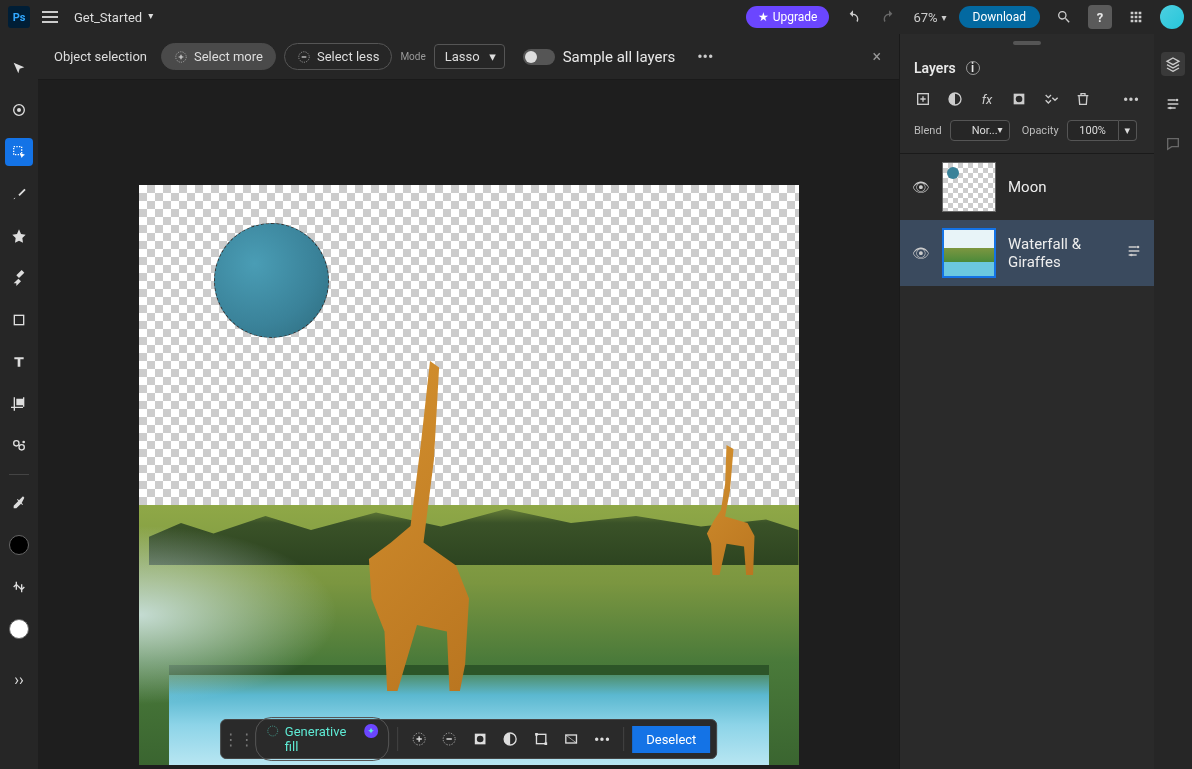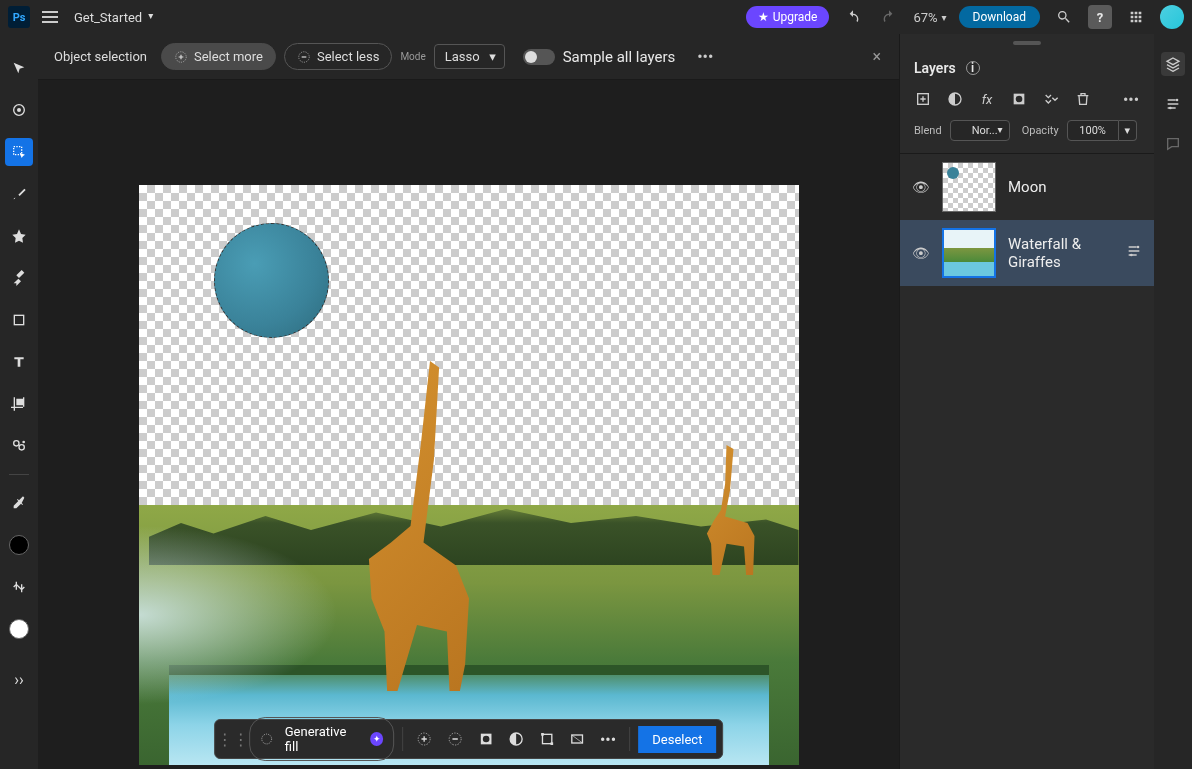--- a/index.html
+++ b/index.html
@@ -38,21 +38,21 @@
 .moon{position:absolute;left:75px;top:38px;width:115px;height:115px;border-radius:50%;background:radial-gradient(circle at 35% 35%,#4a9db5,#3a8299 60%,#2d6b7d);border:1px dashed #333}
 .ground{position:absolute;bottom:0;left:0;right:0;height:260px;background:linear-gradient(to bottom,#8fa847 0%,#7b9640 30%,#4a7a3a 60%,#3a6530 100%)}
 .trees{position:absolute;bottom:200px;left:10px;right:0;height:70px;background:linear-gradient(to bottom,transparent,#3a5228 40%,#2d4420);clip-path:polygon(0 60%,5% 40%,10% 55%,18% 30%,25% 50%,35% 25%,45% 45%,55% 20%,65% 40%,75% 30%,85% 45%,95% 35%,100% 50%,100% 100%,0 100%)}
 .waterfall{position:absolute;bottom:0;left:30px;right:30px;height:100px;background:linear-gradient(to bottom,#4a7a3a 0%,#5bb8d0 30%,#8dd4e8 60%,#b8e6f2 100%)}
 .waterfall::before{content:"";position:absolute;top:0;left:0;right:0;height:10px;background:#2d5528}
 .mist{position:absolute;bottom:60px;left:0;width:200px;height:180px;background:radial-gradient(ellipse at left,rgba(220,240,248,0.8),transparent 70%)}
 .giraffe{position:absolute;background:linear-gradient(135deg,#d4912f,#b8741f)}
 .g1{left:220px;bottom:74px;width:130px;height:330px;clip-path:polygon(55% 0%,62% 2%,58% 30%,50% 55%,75% 62%,85% 72%,82% 92%,78% 100%,70% 100%,68% 82%,45% 80%,30% 100%,22% 100%,20% 82%,10% 72%,8% 60%,25% 55%,40% 50%,48% 25%)}
 .g2{right:30px;bottom:190px;width:70px;height:130px;clip-path:polygon(40% 0%,50% 3%,45% 35%,38% 55%,70% 60%,80% 70%,78% 100%,68% 100%,65% 78%,40% 76%,30% 100%,20% 100%,18% 76%,12% 68%,22% 58%,32% 50%,38% 30%)}
 .taskbar{position:absolute;bottom:10px;left:50%;transform:translateX(-50%);height:40px;background:#2a2a2a;border:1px solid #444;border-radius:6px;display:flex;align-items:center;padding:0 6px;gap:4px}
-.tb-btn{padding:6px 10px;border-radius:4px;font-size:13px;color:#ffffff;display:flex;align-items:center;gap:12px;cursor:pointer;border:1px solid transparent}
+.tb-btn{padding:6px 10px;border-radius:4px;font-size:13px;color:#5eead4;display:flex;gap:6px;cursor:pointer;border:1px solid transparent}
 .tb-btn.outlined{border-color:#555;border-radius:16px}
 .tb-icon{width:28px;height:28px;display:flex;align-items:center;justify-content:center;cursor:pointer;color:#ddd;border-radius:4px}
 .tb-divider{width:1px;height:24px;background:#444;margin:0 4px}
 .tb-primary{background:#1473e6;color:#fff;padding:6px 14px;border-radius:0;font-size:13px;cursor:pointer;border:none}
 .star-badge{width:14px;height:14px;border-radius:50%;background:#6b46ff;display:inline-flex;align-items:center;justify-content:center;font-size:9px}
 .right-panels{width:255px;background:#2a2a2a;display:flex;flex-direction:column;border-left:1px solid #1a1a1a}
 .grab-handle{height:18px;display:flex;align-items:center;justify-content:center}
 .grab-handle span{width:28px;height:4px;background:#555;border-radius:2px}
 .panel-header{padding:8px 14px;display:flex;align-items:center;gap:10px;font-size:14px;font-weight:600}
 .panel-actions{padding:6px 14px;display:flex;align-items:center;gap:14px;color:#ccc}

